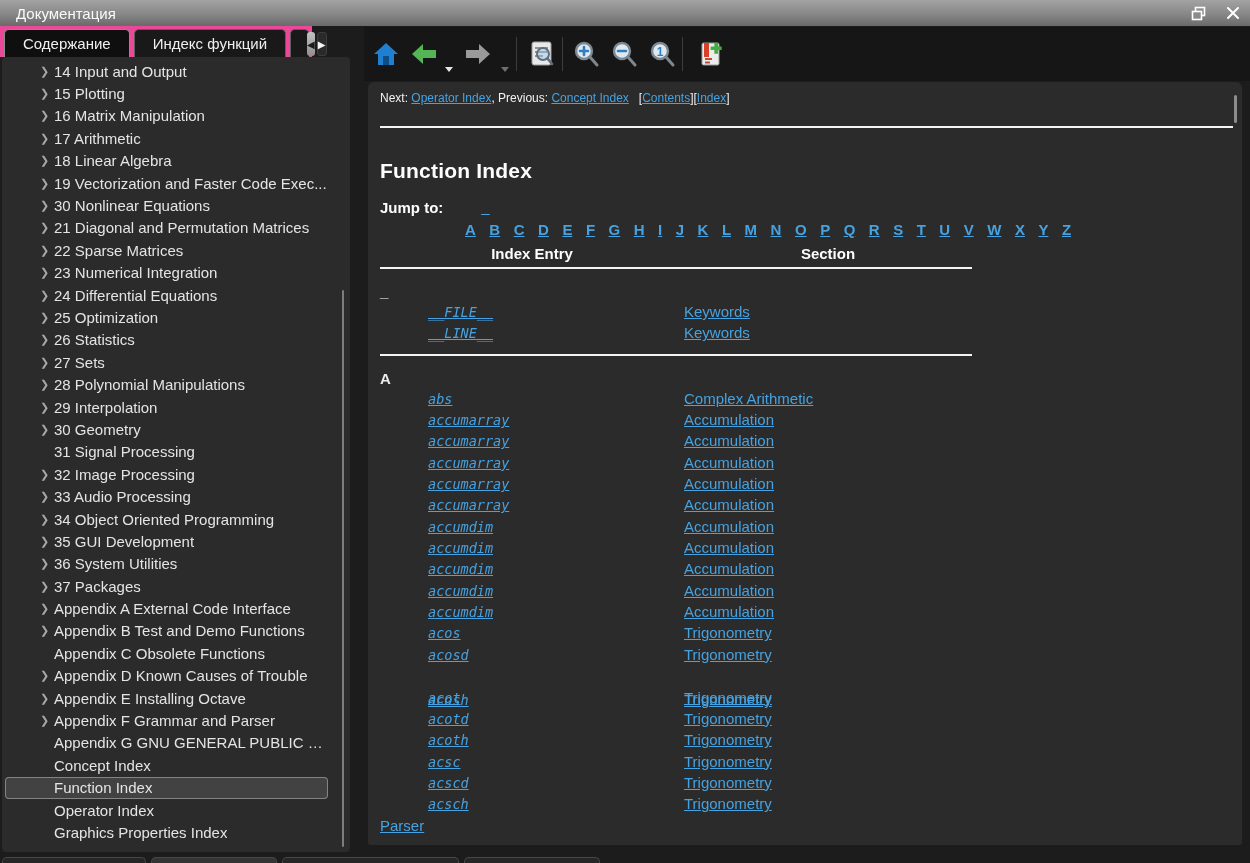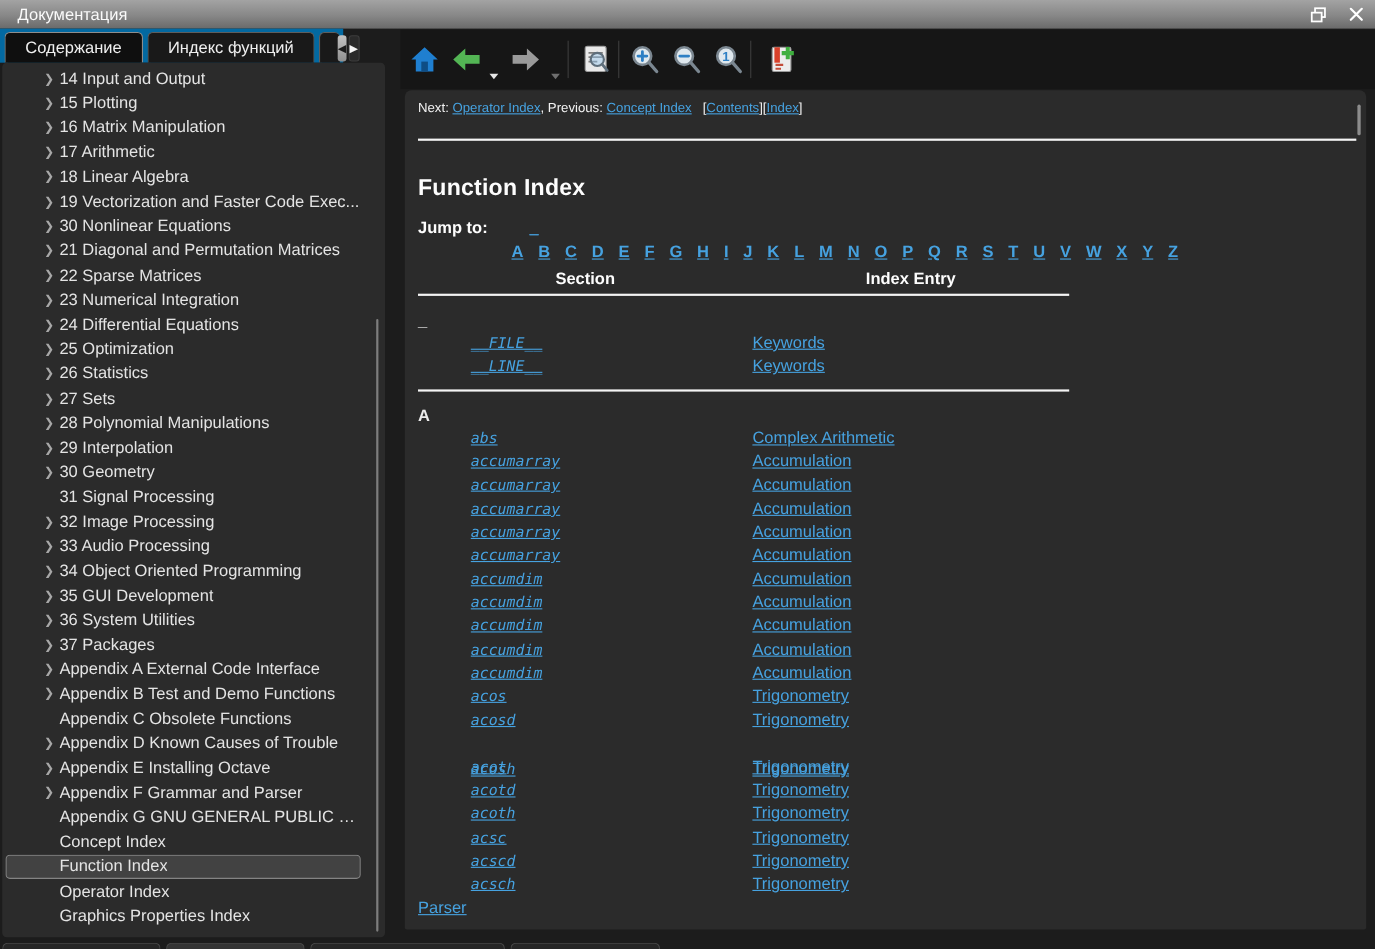--- a/index.html
+++ b/index.html
@@ -16,21 +16,21 @@
     background:linear-gradient(#a3a3a3, #878787 55%, #6a6a6a);
     display:flex; align-items:center;
   }
   .titlebar .title { margin-left:16px; font-size:15px; color:#fafafa; }
   .win-controls { position:absolute; right:8px; top:0; height:26px; display:flex; align-items:center; gap:16px; }
   .win-btn { width:18px; height:18px; display:flex; align-items:center; justify-content:center; cursor:default; }
 
   
   .tabbar {
     position:absolute; left:0; top:26px; width:312px; height:31px;
-    background:#0369a1; display:flex; align-items:flex-end;
+    background:#ec4899; display:flex; align-items:flex-end;
   }
   .tab {
     height:28px; margin-left:4px; padding:0 18px;
     display:flex; align-items:center;
     border:1px solid #5e5e5e; border-bottom:none;
     border-radius:5px 5px 0 0;
     background:#191919; font-size:15px; color:#f0f0f0; white-space:nowrap;
   }
   .tab.active { background:#0f0f0f; border-color:#8d8d8d; }
   .tab.cut { max-width:52px; overflow:hidden; padding-right:0; border-right:none; }
@@ -372,22 +372,22 @@
       <a>S</a>
       <a>T</a>
       <a>U</a>
       <a>V</a>
       <a>W</a>
       <a>X</a>
       <a>Y</a>
       <a>Z</a>
     </div>
   <div class="tbl-head">
+    <span>Index Entry</span>
     <span>Section</span>
-    <span>Index Entry</span>
   </div>
   <div class="hr-tbl"></div>
   <div id="groups">
       <div class="group-label">_</div>
       <div class="idx-row">
         <div class="idx-fn" style="padding: 0px 0px 0px 24px; font-style: normal;"><a class="lnk idx-fn">__FILE__</a></div>
         <div><a class="lnk idx-sec">Keywords</a></div>
       </div>
       <div class="idx-row">
         <div class="idx-fn" style="padding: 0px 0px 0px 24px; font-style: normal;"><a class="lnk idx-fn">__LINE__</a></div>

